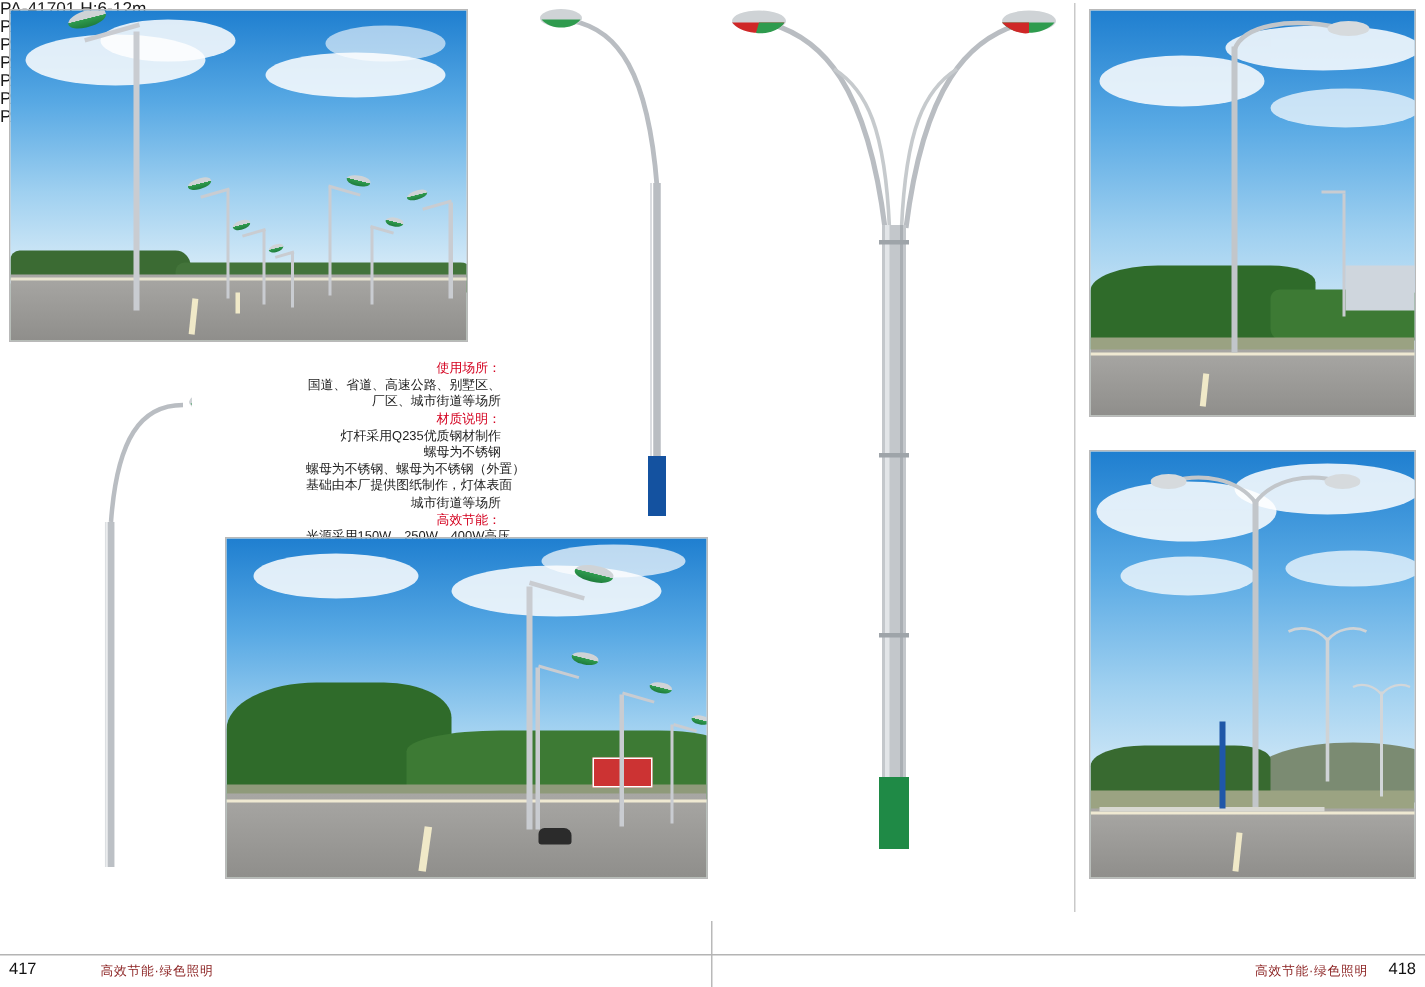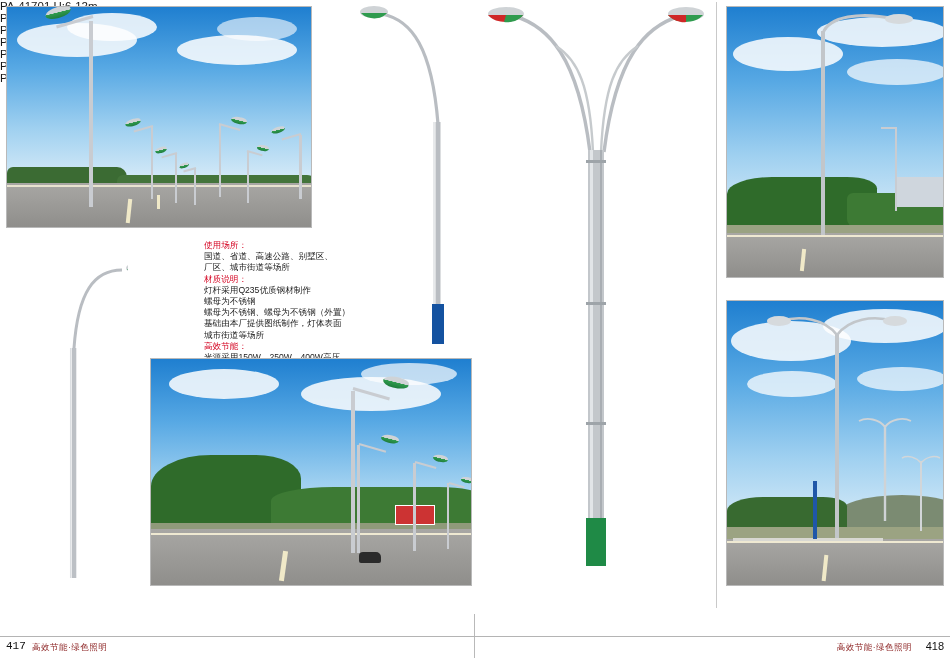--- a/index.html
+++ b/index.html
@@ -40,33 +40,33 @@
   
   .lamp { position:absolute; }
   .pole { position:absolute; background:#c9ccd1; }
 
   
   .vline { position:absolute; background:#c9c9c9; width:1px; }
 
   
   .footer { position:absolute; left:0; bottom:0; width:950px; height:22px; }
   .footer .pagenum { position:absolute; font-size:11px; color:#111; top:4px; }
-  .footer .slogan { position:absolute; font-size:8.5px; color:#8a1f1f; top:6px; letter-spacing:.5px;}
+  .footer .slogan { position:absolute; font-size:8.5px; color:#8a1f1f; top:6px; letter-spacing:.5px;margin-left:35px;}
   .footer-rule { position:absolute; left:0; top:0; width:950px; height:1px; background:#b4b4b4; }
 
   
   .spec {
     position:absolute;
     font-size:8.6px;
     line-height:11.2px;
     color:#1b1b1b;
     width: 130px;
   }
   .spec .h { color:#d4001f; }
-  .spec div { white-space:nowrap; }
+  .spec div { white-space:nowrap;text-align:right; }
 
   
   .leaf {
     position:absolute;
     width:26px; height:11px;
     border-radius: 60% 40% 55% 45%;
     background: linear-gradient(180deg,#cfd3d6 0%,#cfd3d6 48%,#2f9b4e 50%,#1f7c3c 100%);
     transform: rotate(-14deg);
   }
 </style>
@@ -306,19 +306,19 @@
     <div style="position:absolute; left:6px; bottom:44px; width:150px; height:3px; background:#d8d8d2;"></div>
     <div style="position:absolute; left:86px; bottom:46px; width:4px; height:58px; background:#1f57a8;"></div>
   </div>
   <div class="code" style="left:726px; top:592px;">PA-41803 H:6-12m</div>
 
   <div class="vline" style="left:716px; top:2px; height:606px;"></div>
   <div class="vline" style="left:474px; top:614px; height:44px; background:#b9b9b9;"></div>
 
   <div class="footer">
     <div class="footer-rule"></div>
-    <div class="pagenum" style="left:6px;font-family:Liberation Mono, monospace;">417</div>
+    <div class="pagenum" style="left:6px;">417</div>
     <div class="slogan" style="left:32px;">高效节能·绿色照明</div>
     <div class="slogan" style="right:38px;">高效节能·绿色照明</div>
     <div class="pagenum" style="right:6px;">418</div>
   </div>
 
 </div>
 
 </body></html>

